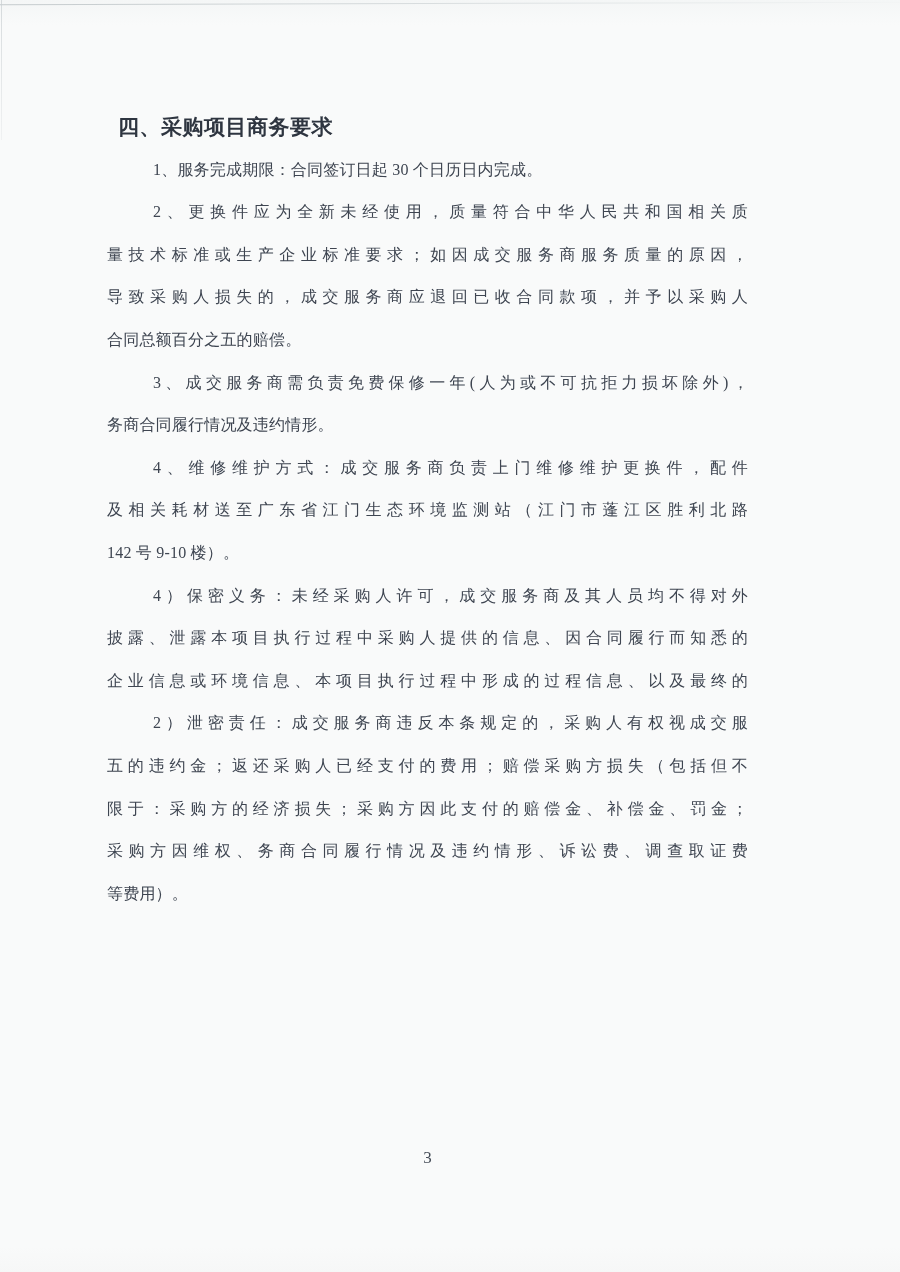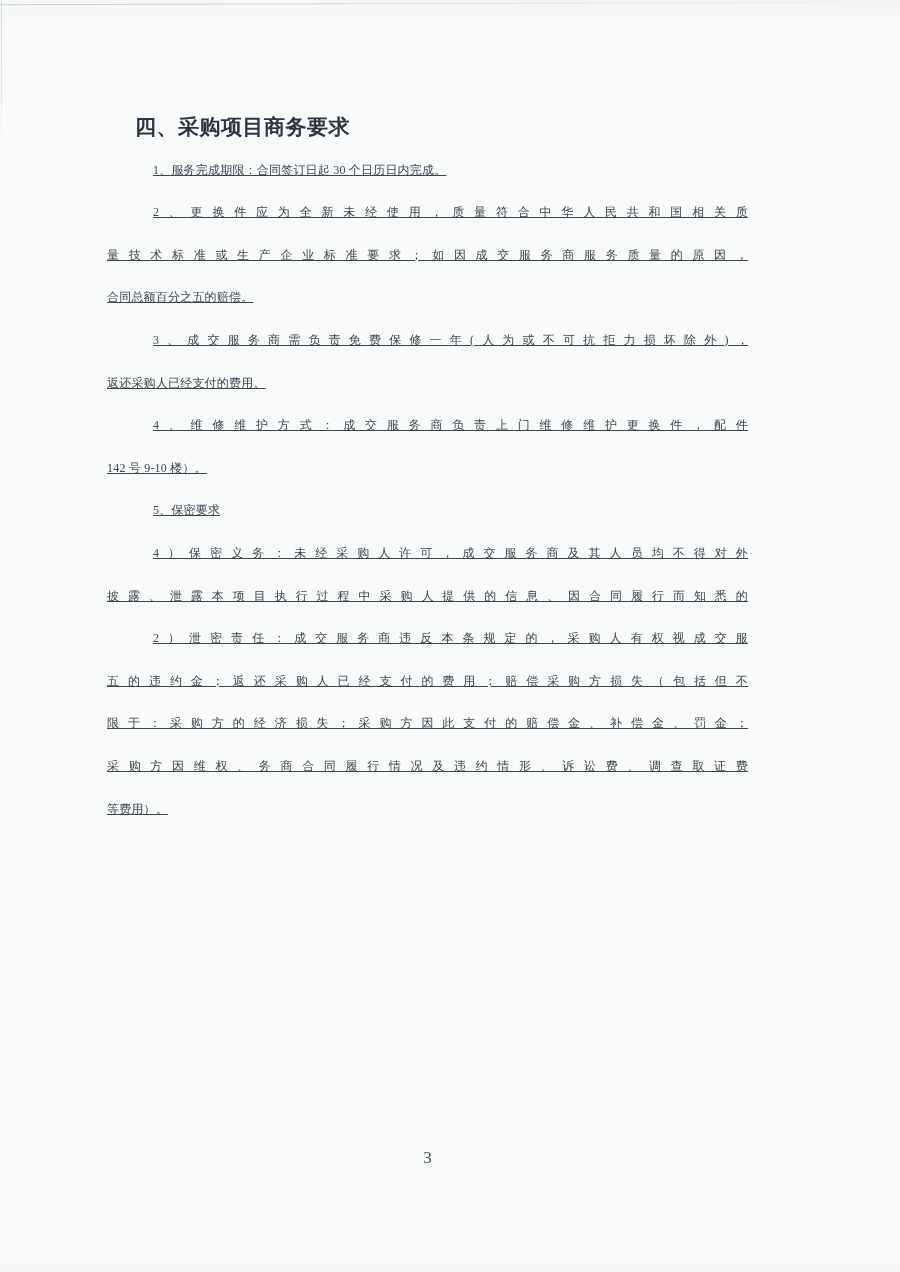--- a/index.html
+++ b/index.html
@@ -37,35 +37,34 @@
   }
   .content {
     position: absolute;
     top: 106px;
     left: 107px;
     width: 641px;
   }
   .heading {
     height: 42.6px;
     line-height: 42.6px;
-    margin-left: 28px;
+    margin-left: 11px;
     font-size: 21px;
     font-weight: bold;
     color: #2e3540;
     letter-spacing: 0.5px;
   }
   .line {
     height: 42.6px;
     line-height: 42.6px;
-    font-size: 12px;
+    font-size: 16px;
     text-align: justify;
     text-align-last: justify;
     overflow: hidden;
     letter-spacing: 0.2px;
-    text-decoration: underline;
   }
   .line.last {
     text-align-last: left;
   }
   .line.indent {
     text-indent: 46px;
   }
   .line.tight {
     letter-spacing: -0.6px;
   }
@@ -86,28 +85,30 @@
 <div class="page">
   <div class="scan-top"></div>
   <div class="scan-left"></div>
 
   <div class="content">
     <div class="heading">四、采购项目商务要求</div>
 
     <div class="line indent last">1、服务完成期限：合同签订日起 30 个日历日内完成。</div>
     <div class="line indent">2、更换件应为全新未经使用，质量符合中华人民共和国相关质</div>
     <div class="line">量技术标准或生产企业标准要求；如因成交服务商服务质量的原因，</div>
+    <div class="line">导致采购人损失的，成交服务商应退回已收合同款项，并予以采购人</div>
     <div class="line last">合同总额百分之五的赔偿。</div>
     <div class="line indent tight">3、成交服务商需负责免费保修一年(人为或不可抗拒力损坏除外)，</div>
-    <div class="line last">返还采购人已经支付的费用。</div>
+    <div class="line last">务商合同履行情况及违约情形。</div>
     <div class="line indent">4、维修维护方式：成交服务商负责上门维修维护更换件，配件</div>
+    <div class="line">及相关耗材送至广东省江门生态环境监测站（江门市蓬江区胜利北路</div>
     <div class="line last">142 号 9-10 楼）。</div>
-    <div class="line indent last">5、保密要求</div>
     <div class="line indent">4）保密义务：未经采购人许可，成交服务商及其人员均不得对外</div>
     <div class="line">披露、泄露本项目执行过程中采购人提供的信息、因合同履行而知悉的</div>
+    <div class="line">企业信息或环境信息、本项目执行过程中形成的过程信息、以及最终的</div>
     <div class="line indent">2）泄密责任：成交服务商违反本条规定的，采购人有权视成交服</div>
     <div class="line">五的违约金；返还采购人已经支付的费用；赔偿采购方损失（包括但不</div>
     <div class="line">限于：采购方的经济损失；采购方因此支付的赔偿金、补偿金、罚金；</div>
     <div class="line">采购方因维权、务商合同履行情况及违约情形、诉讼费、调查取证费</div>
     <div class="line last">等费用）。</div>
   </div>
 
   <div class="footer">3</div>
 </div>
 

